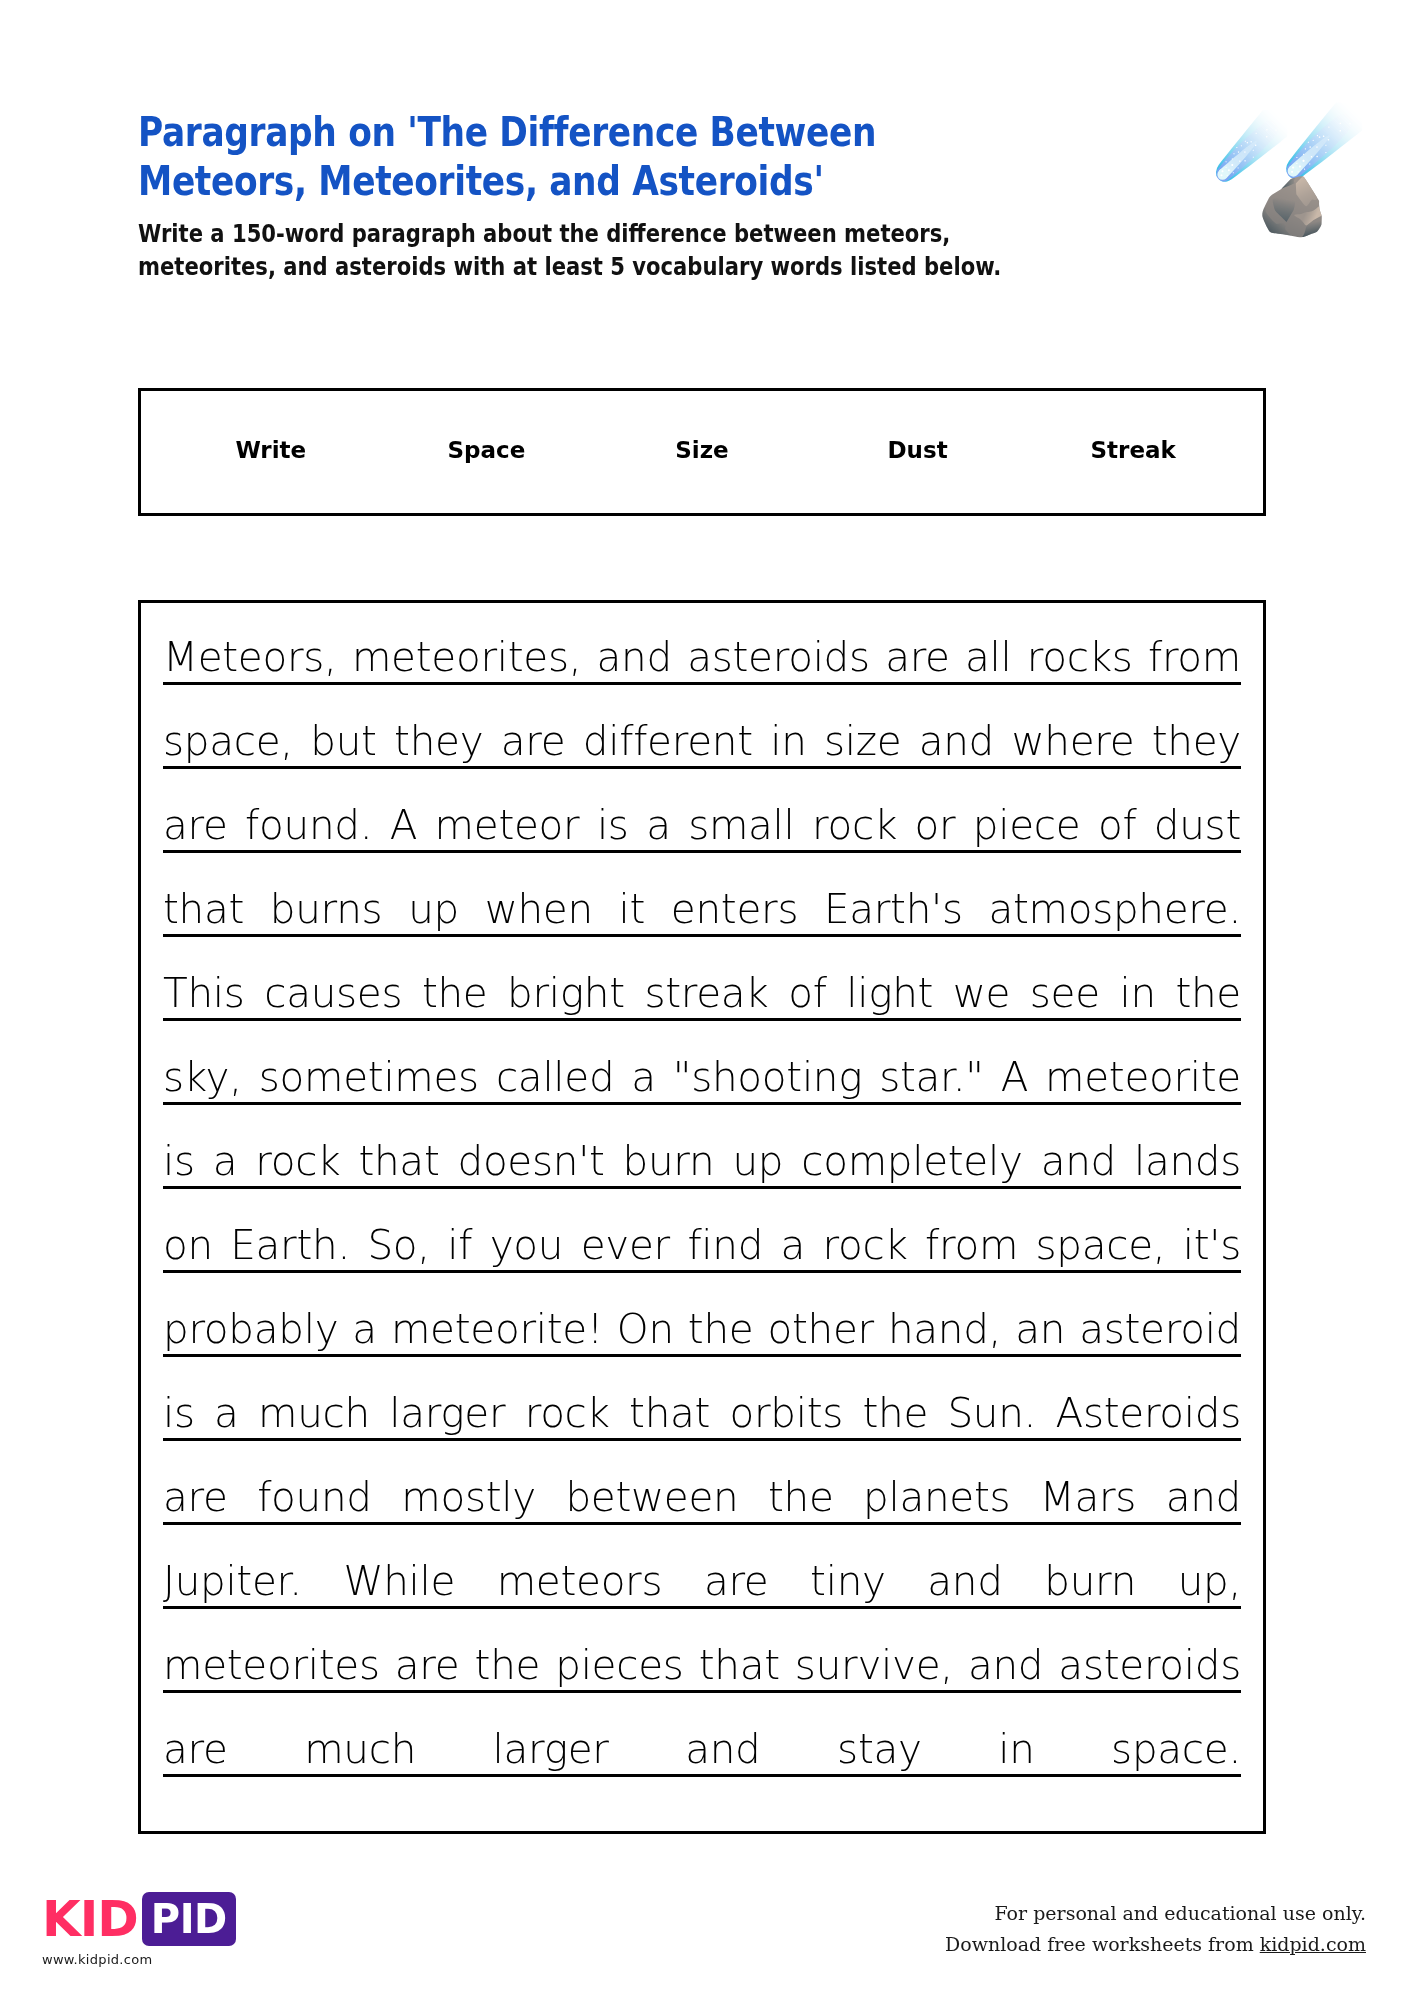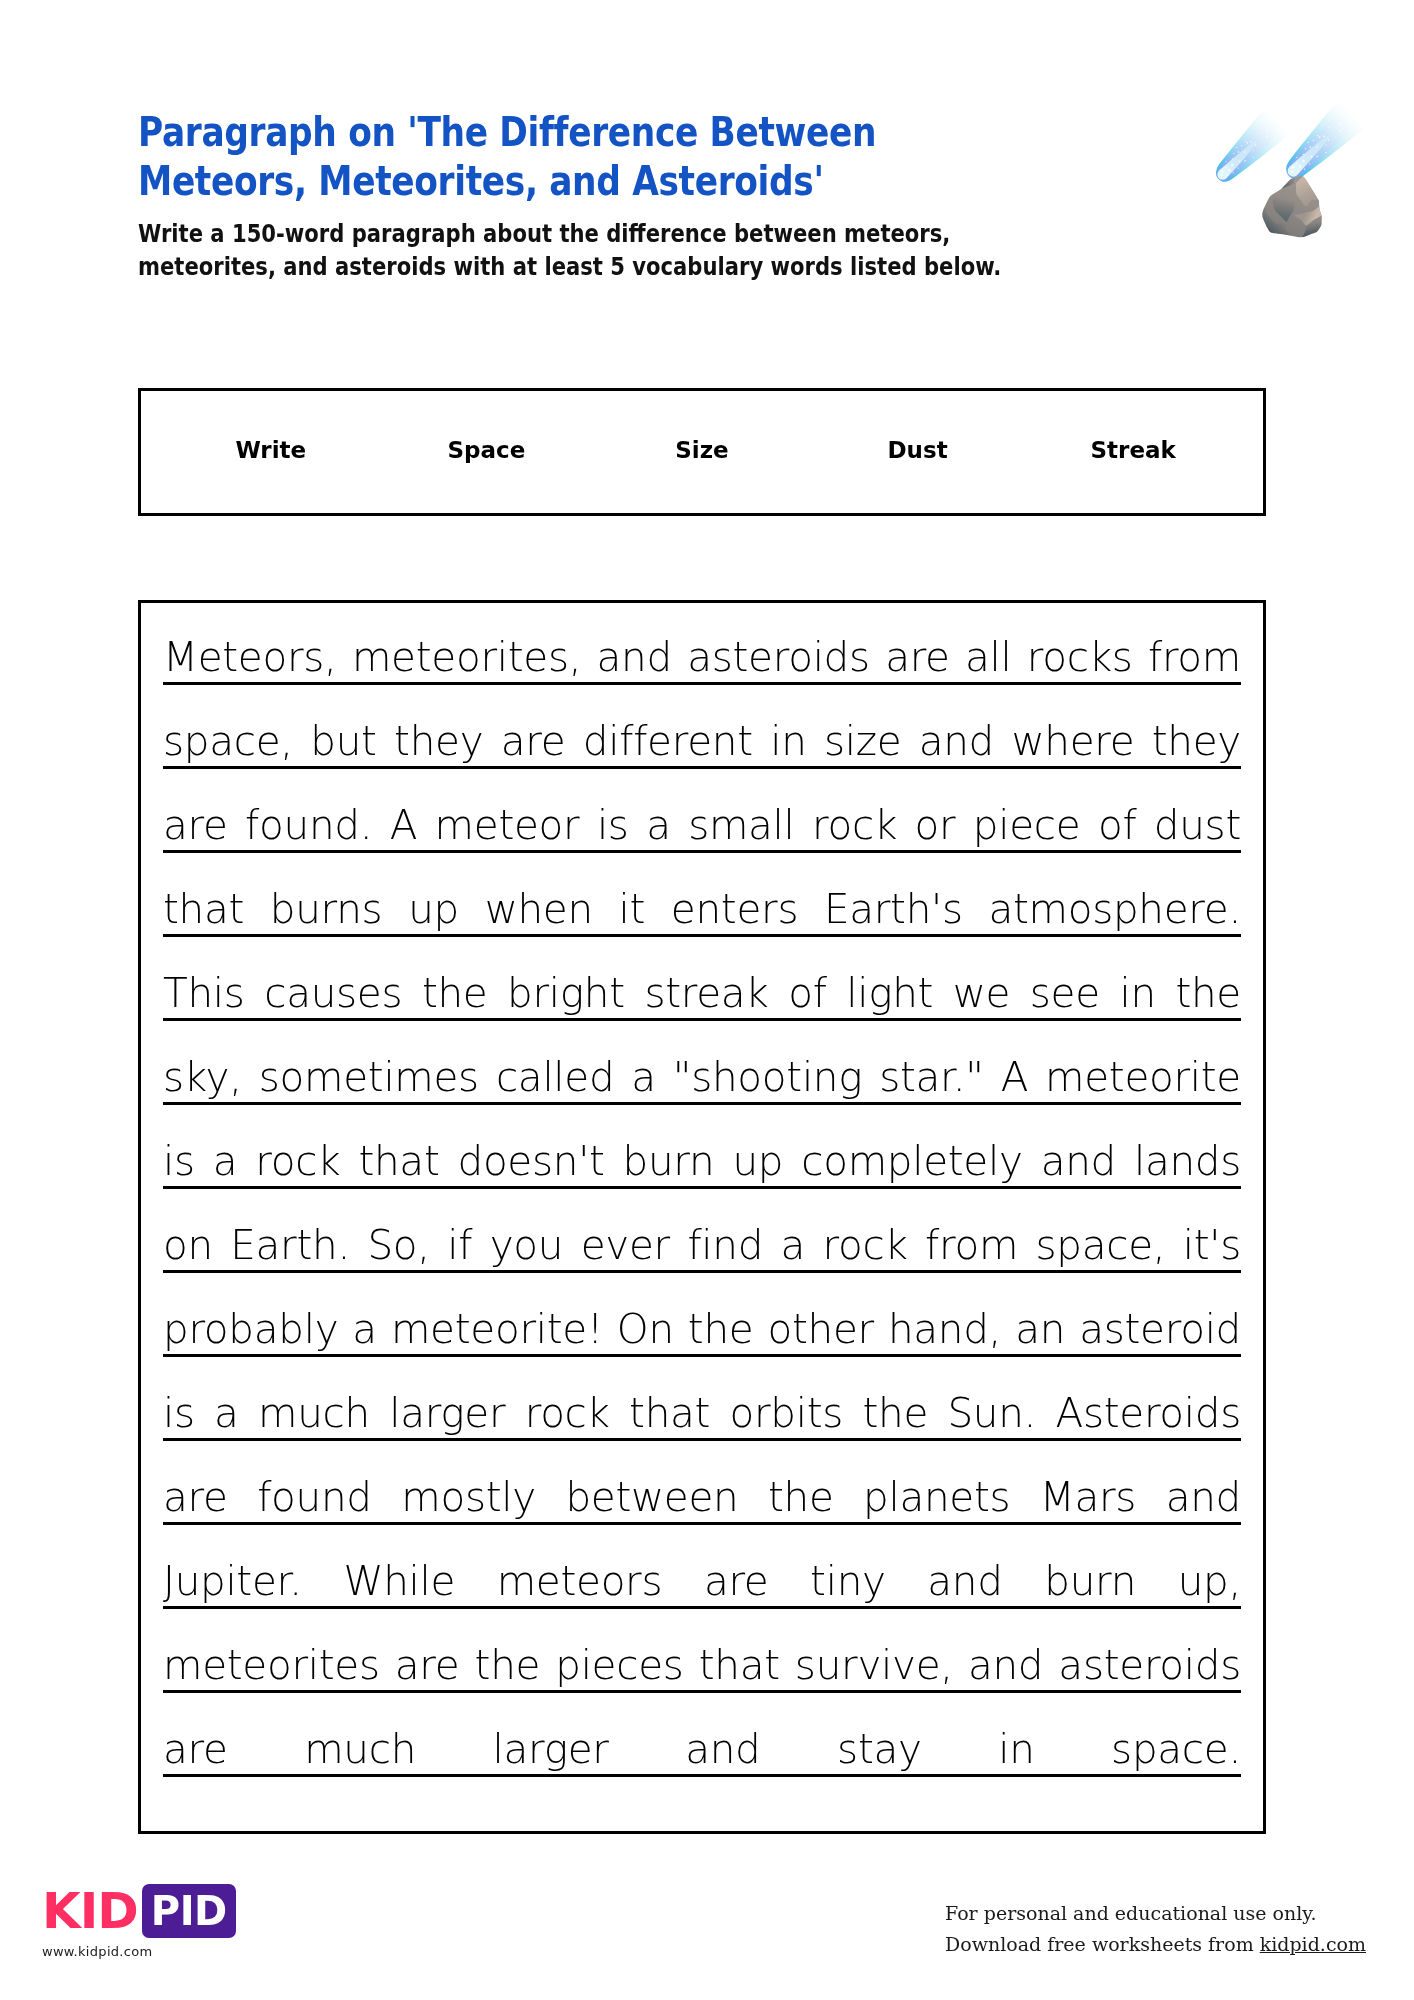--- a/index.html
+++ b/index.html
@@ -141,21 +141,21 @@
     position: absolute;
     left: 0;
     top: 1880px;
     width: 1414px;
     height: 120px;
   }
 
   .logo-block {
     position: absolute;
     left: 42px;
-    top: 4px;
+    top: 12px;
   }
   .logo-mark {
     display: flex;
     align-items: stretch;
     height: 54px;
   }
   .logo-kid {
     color: #ff2e63;
     font-family: "DejaVu Sans", sans-serif;
     font-weight: bold;
@@ -181,21 +181,21 @@
     color: #1a1a1a;
     font-family: "DejaVu Sans", sans-serif;
     font-size: 13px;
     letter-spacing: 0.3px;
   }
 
   .footer-right {
     position: absolute;
     right: 48px;
     top: 18px;
-    text-align: left;
+    text-align: right;
     font-family: "DejaVu Serif", serif;
     font-size: 19px;
     color: #1a1a1a;
     line-height: 1.65;
   }
   .footer-right a,
   .footer-link {
     color: #1a1a1a;
     text-decoration: underline;
   }

